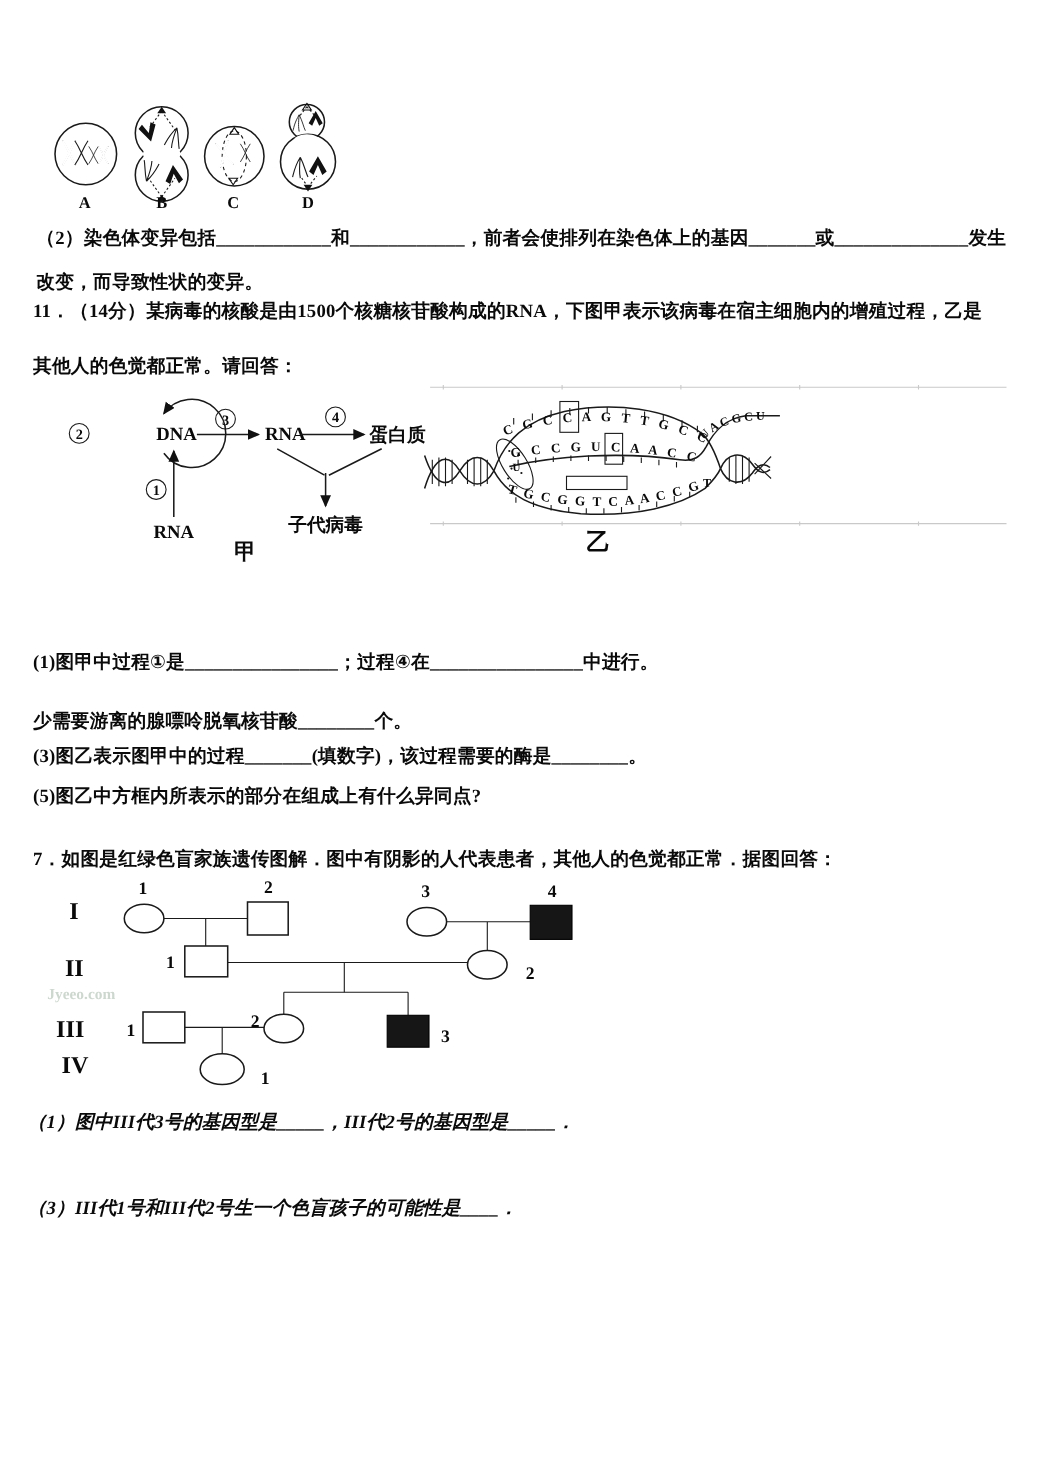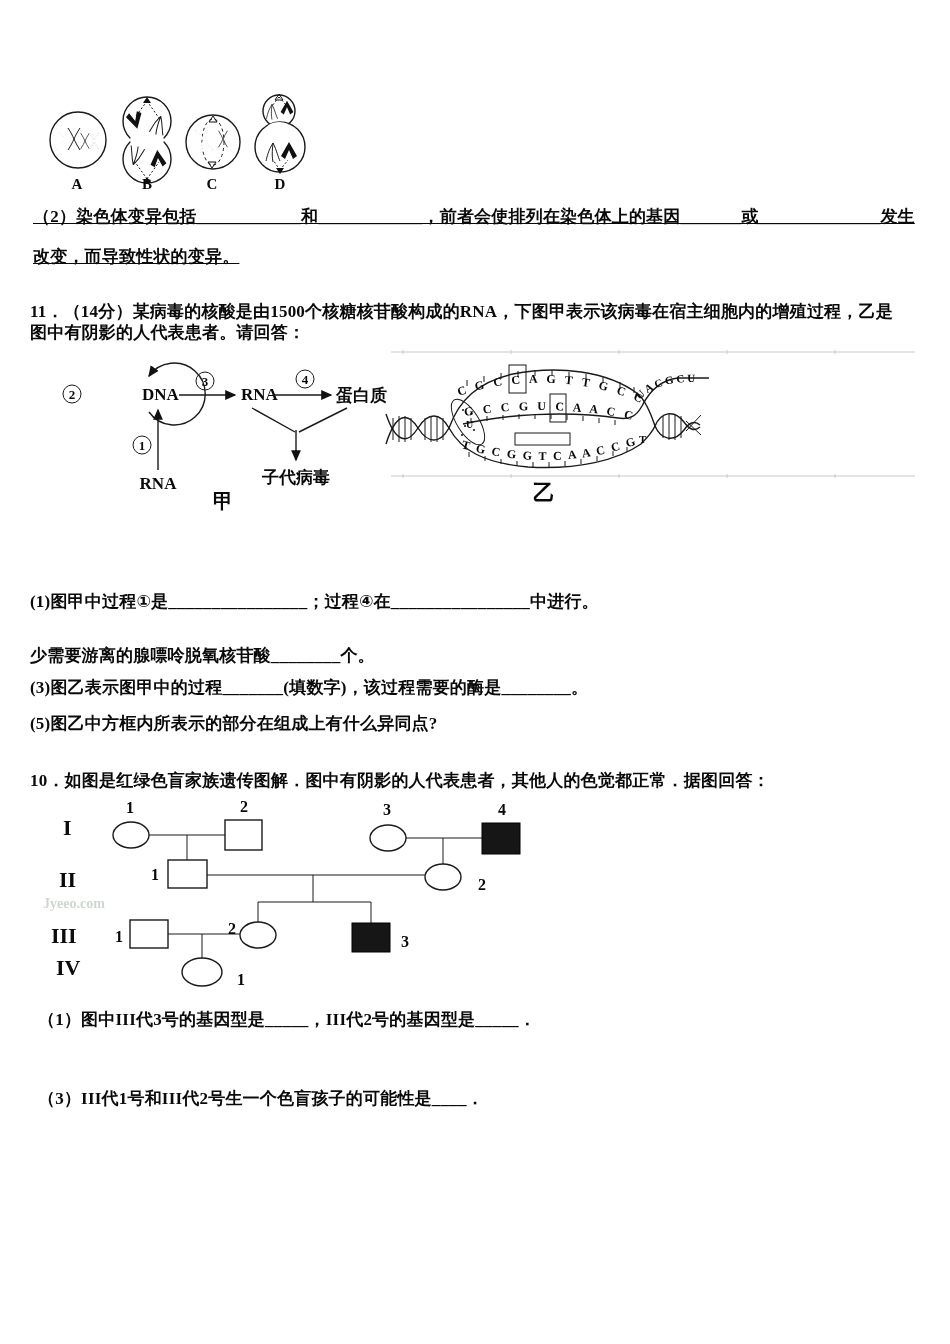--- a/index.html
+++ b/index.html
@@ -1,20 +1,20 @@
 <!DOCTYPE html>
 <html><head>
 <meta charset="utf-8">
 <style>
   html,body{margin:0;padding:0;background:#fff;}
   .page{position:relative;width:950px;height:1344px;background:#ffffff;overflow:hidden;
         font-family:"Liberation Serif","DejaVu Serif","DejaVu Sans",serif;color:#0a0a0a;}
   .tline{position:absolute;left:30px;width:900px;font-size:17px;font-weight:bold;
          white-space:nowrap;letter-spacing:0.2px;}
-  .x33{left:33px;text-decoration:underline;} .x38{left:38px;}
+  .x33{left:33px;} .x38{left:25px;font-style:italic;}
   svg{position:absolute;overflow:visible;}
   svg text{font-family:"Liberation Serif","DejaVu Serif","DejaVu Sans",serif;font-weight:bold;fill:#0a0a0a;}
   .stroke{stroke:#1a1a1a;fill:none;stroke-width:1.4;}
   .thin{stroke:#1a1a1a;fill:none;stroke-width:1;}
   .faint{stroke:#c9c9c9;fill:none;stroke-width:1;}
   .wm{fill:#b9c6bb;opacity:0.7;font-size:14px;}
 </style>
 </head>
 <body>
 
@@ -97,22 +97,22 @@
     </g>
     <text x="42" y="101" font-size="15" text-anchor="middle">A</text>
     <text x="112" y="101" font-size="15" text-anchor="middle">B</text>
     <text x="177" y="101" font-size="15" text-anchor="middle">C</text>
     <text x="245" y="101" font-size="15" text-anchor="middle">D</text>
   </svg>
 
   <div class="tline x33" style="top:205px">（2）染色体变异包括____________和____________，前者会使排列在染色体上的基因_______或______________发生</div>
   <div class="tline x33" style="top:245px">改变，而导致性状的变异。</div>
 
-  <div class="tline" style="top:300px">11．（14分）某病毒的核酸是由1500个核糖核苷酸构成的RNA，下图甲表示该病毒在宿主细胞内的增殖过程，乙是</div>
-  <div class="tline" style="top:321px">图中有阴影的人代表患者。请回答：</div>
+  <div class="tline" style="top:271px">11．（14分）某病毒的核酸是由1500个核糖核苷酸构成的RNA，下图甲表示该病毒在宿主细胞内的增殖过程，乙是</div>
+  <div class="tline" style="top:321px">其他人的色觉都正常。请回答：</div>
 
   <svg style="left:45px;top:350px" width="345" height="165" viewBox="0 0 345 165">
     <defs>
       <marker id="ah" markerWidth="9" markerHeight="8" refX="7" refY="3.5" orient="auto">
         <path d="M0,0 L8,3.5 L0,7 Z" fill="#111"></path>
       </marker>
     </defs>
     <g>
       <circle class="thin" cx="27" cy="44" r="9"></circle>
       <text x="27" y="49" font-size="13" text-anchor="middle">2</text>
@@ -200,21 +200,21 @@
     <rect class="thin" x="167" y="56" width="16" height="28" stroke-width="1.4"></rect>
     <rect class="thin" x="132" y="95" width="55" height="12" stroke-width="1.4"></rect>
     <text x="150" y="162" font-size="22">乙</text>
   </svg>
 
   <div class="tline" style="top:590px">(1)图甲中过程①是________________；过程④在________________中进行。</div>
   <div class="tline" style="top:644px">少需要游离的腺嘌呤脱氧核苷酸________个。</div>
   <div class="tline" style="top:676px">(3)图乙表示图甲中的过程_______(填数字)，该过程需要的酶是________。</div>
   <div class="tline" style="top:712px">(5)图乙中方框内所表示的部分在组成上有什么异同点?</div>
 
-  <div class="tline" style="top:769px">10．如图是红绿色盲家族遗传图解．图中有阴影的人代表患者，其他人的色觉都正常．据图回答：</div>
+  <div class="tline" style="top:769px">7．如图是红绿色盲家族遗传图解．图中有阴影的人代表患者，其他人的色觉都正常．据图回答：</div>
 
   <svg style="left:35px;top:795px" width="530" height="212" viewBox="0 0 530 212">
 
     <text x="28" y="40" font-size="22">I</text>
     <text x="24" y="92" font-size="22">II</text>
     <text x="16" y="148" font-size="22">III</text>
     <text x="21" y="180" font-size="22">IV</text>
     <text class="wm" x="8" y="113">Jyeeo.com</text>
 
     <g class="thin" stroke-width="1.6">

